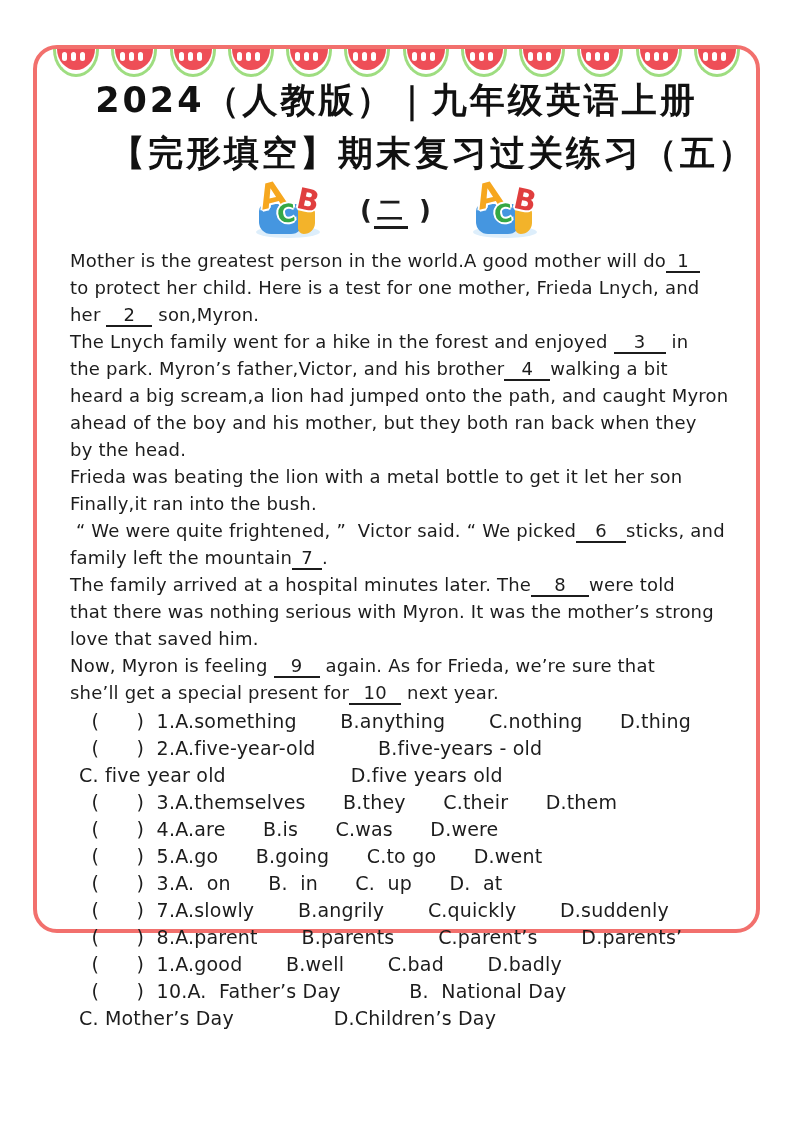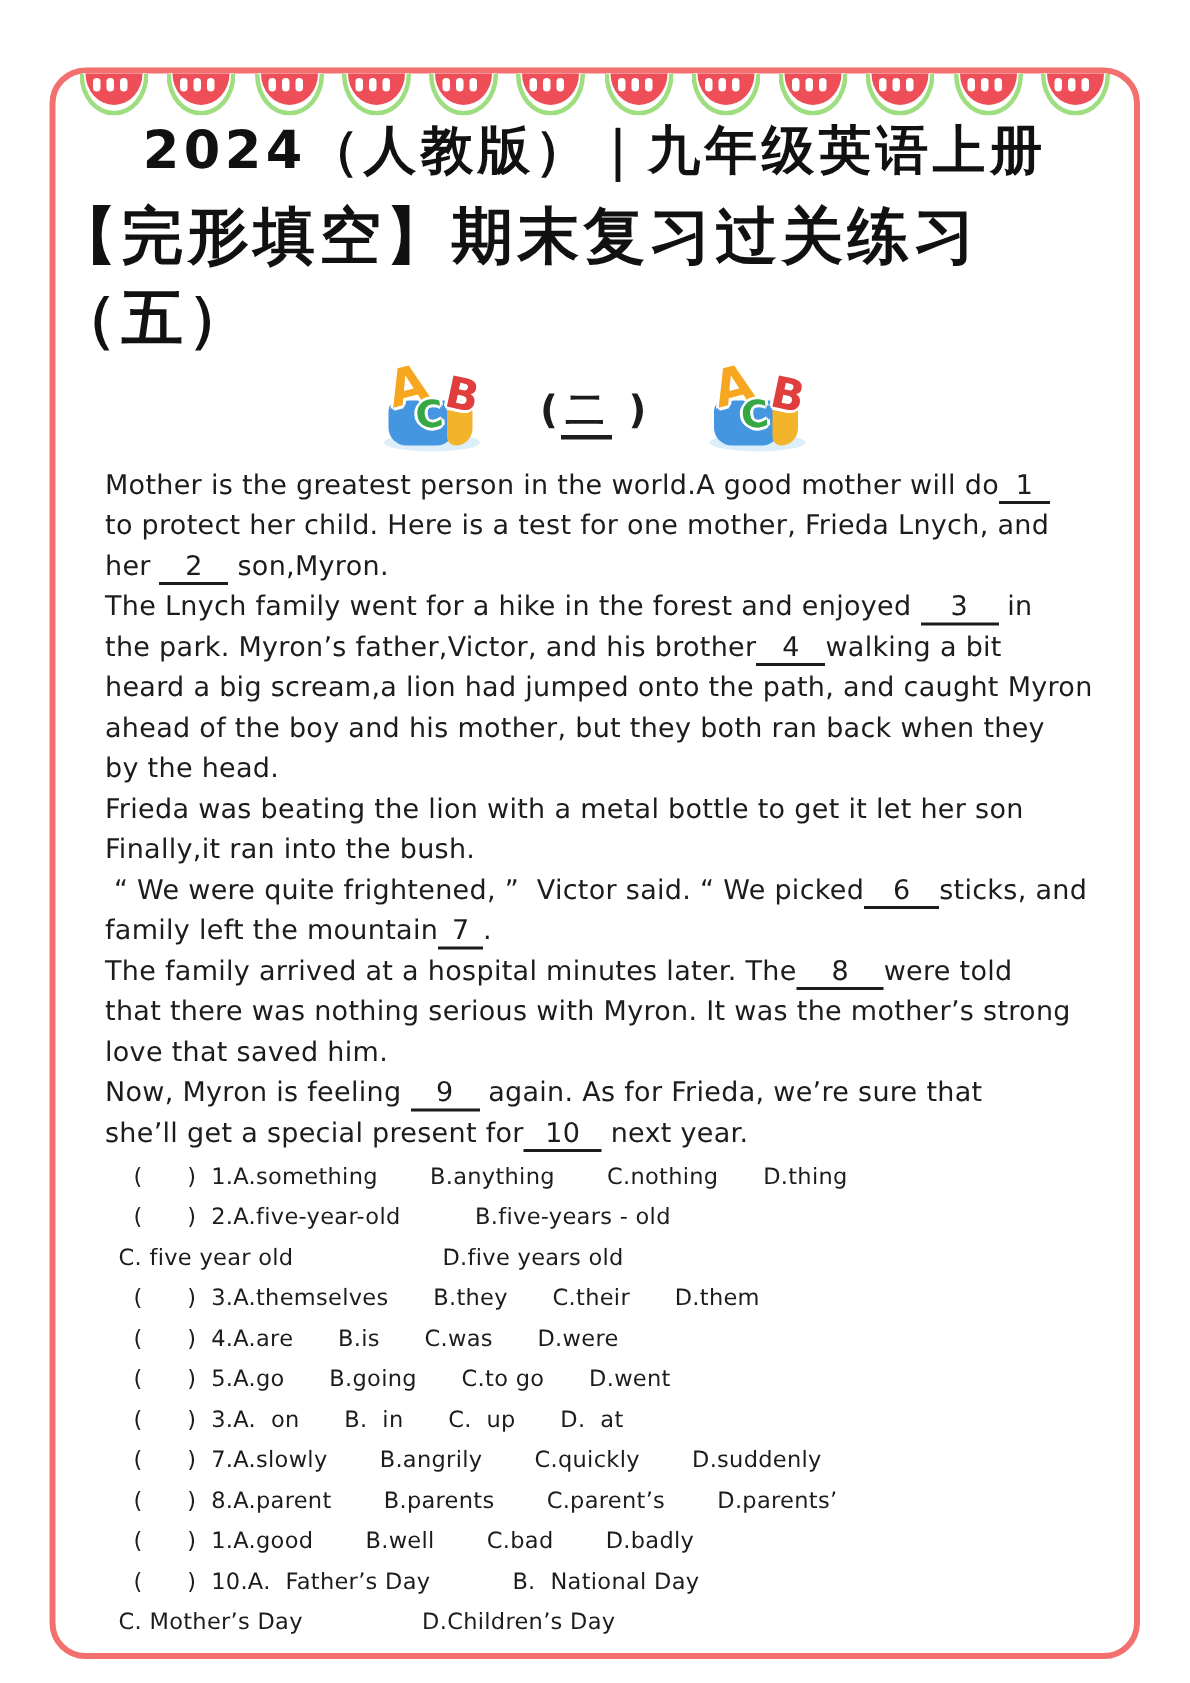--- a/index.html
+++ b/index.html
@@ -8,21 +8,21 @@
     width: 793px; height: 1122px;
     background: #ffffff;
     font-family: "DejaVu Sans", "Liberation Sans", sans-serif;
     color: #1c1c1c;
     position: relative;
     overflow: hidden;
   }
   .frame {
     position: absolute;
     left: 33px; top: 45px;
-    width: 727px; height: 1061px;
+    width: 727px; height: 888px;
     border: 4px solid #f2706d;
     border-radius: 24px;
     background: #ffffff;
   }
   
   .garland {
     position: absolute;
     top: -2px; left: 16px; right: 16px;
     display: flex;
     justify-content: space-between;
@@ -48,22 +48,22 @@
   
   .title1 {
     margin-top: 28px;
     text-align: center;
     font-size: 35px; font-weight: 800;
     letter-spacing: 3px;
     color: #111;
   }
   .title2 {
     margin-top: 6px;
-    text-align: left;
-    font-size: 41px; font-weight: 800;
+    text-align: right;
+    font-size: 35px; font-weight: 800;
     letter-spacing: 3px;
     color: #111;
     font-family: Liberation Serif, serif;
   }
   
   .subrow {
     margin-top: 4px;
     height: 58px;
     display: flex;
     align-items: center;
@@ -106,21 +106,21 @@
     text-align: center;
     border-bottom: 2px solid #1c1c1c;
     line-height: 20px;
     font-size: 18px;
     vertical-align: baseline;
     padding: 0 2px;
   }
   
   .questions { margin: 2px 30px 0 42px; }
   .qline {
-    font-size: 15px;
+    font-size: 19px;
     line-height: 27px;
     white-space: pre;
     letter-spacing: 0.2px;
   }
 </style>
 </head>
 <body>
 
 <div class="frame">
 

